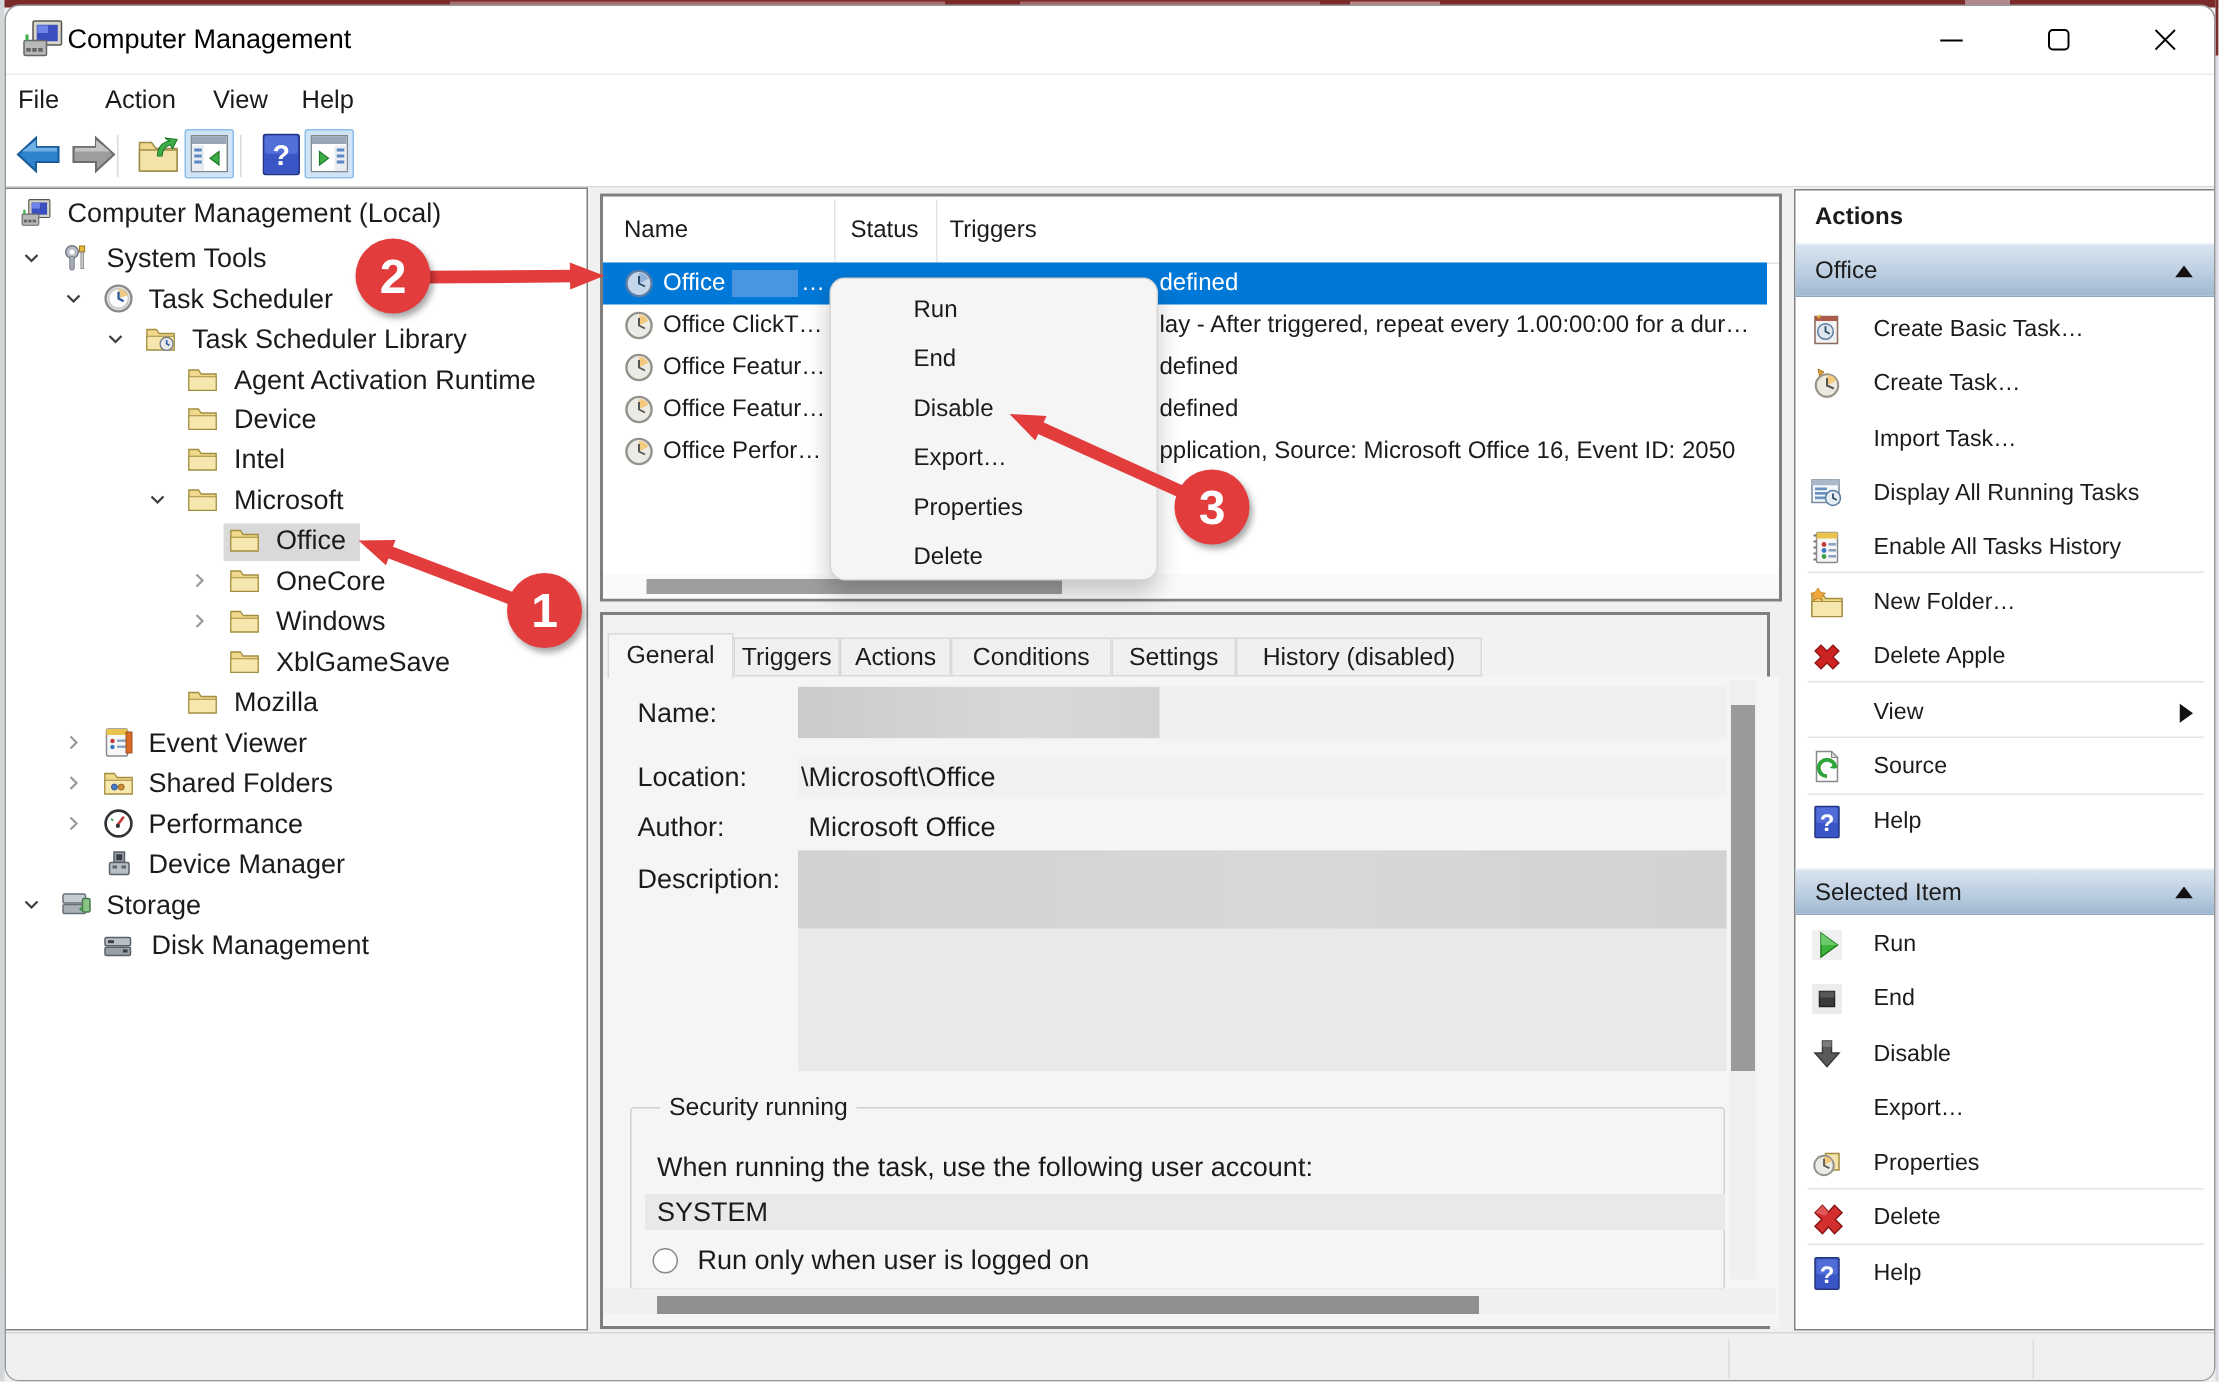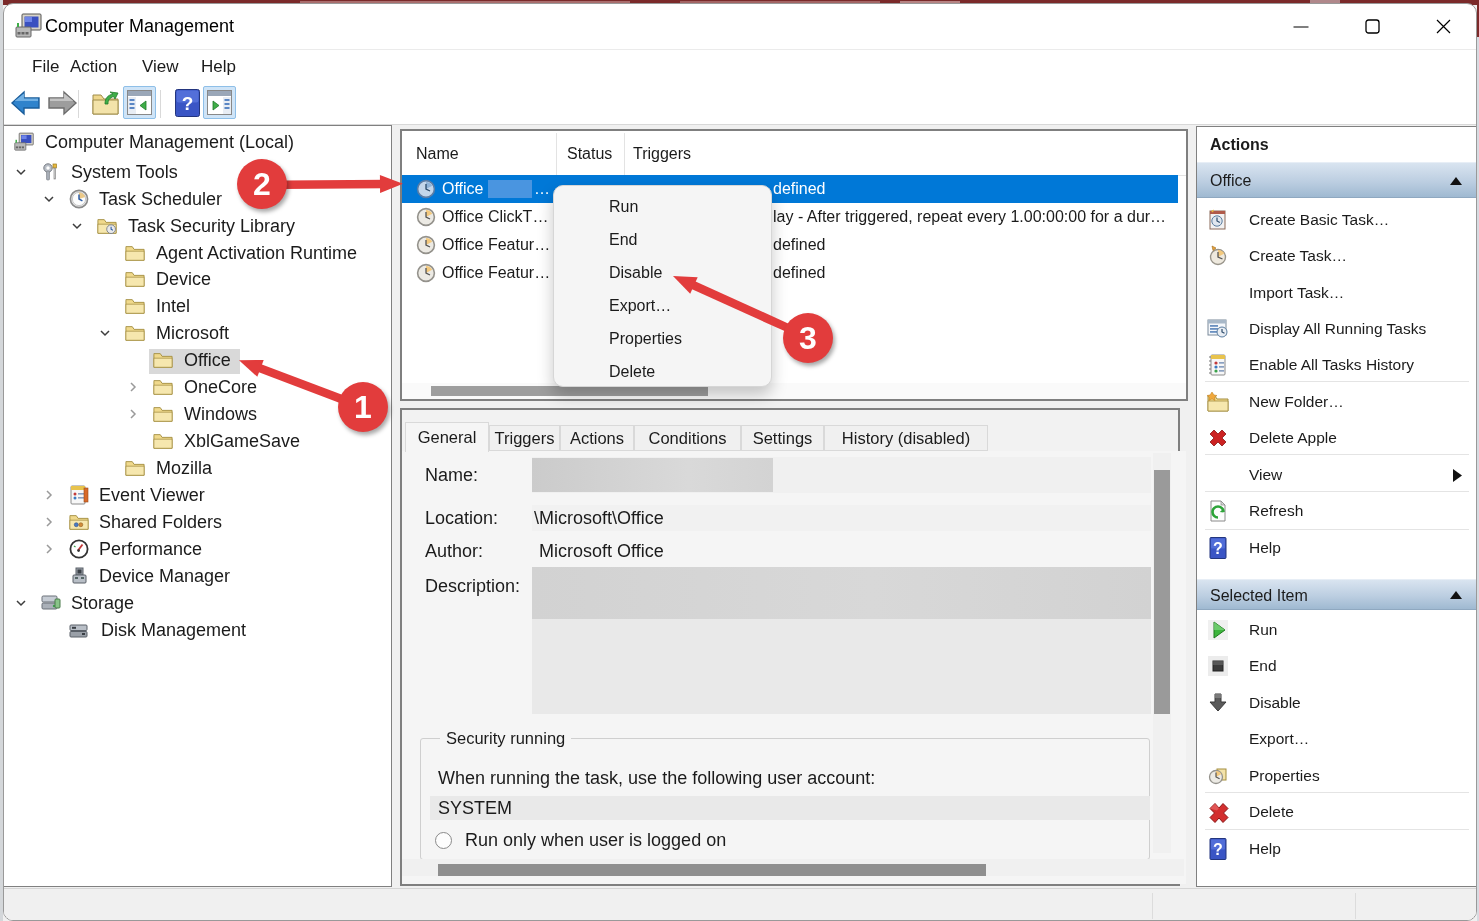--- a/index.html
+++ b/index.html
@@ -108,21 +108,21 @@
         </svg>
     </div>
     <div class="abs wbtn" style="left:1416px">
       <svg width="15" height="15" viewBox="0 0 15 15">
           <path d="M1 1 L14 14 M14 1 L1 14" stroke="#000" stroke-width="1.2"></path>
         </svg>
     </div>
   </div>
 
   <div class="abs" id="menubar">
-    <div class="abs mitem" style="left:28px">File</div>
+    <div class="abs mitem" style="left:8px">File</div>
     <div class="abs mitem" style="left:66px">Action</div>
     <div class="abs mitem" style="left:138px">View</div>
     <div class="abs mitem" style="left:197px">Help</div>
   </div>
 
   <div class="abs" id="toolbar">
     <svg class="abs" style="left:6px;top:7px" width="32" height="28" viewBox="0 0 32 28">
       <path d="M14 3 L14 9 L29 9 L29 19 L14 19 L14 25 L2 14 Z" fill="#2f83cc" stroke="#1a5d9b" stroke-width="1.4"></path>
       <path d="M14 4.5 L14 9.5 L28 9.5 L28 12 L4.5 12 Z" fill="#7db8e8" opacity="0.85"></path>
     </svg>
@@ -212,21 +212,21 @@
     <div class="abs trow" style="top:87px">
       <svg class="chev" style="left:67px" width="12" height="20" viewBox="0 0 12 20">
           <path d="M2 8 L6 12 L10 8" stroke="#3d3d3d" fill="none" stroke-width="1.5"></path>
         </svg>
       <svg class="ticon" style="left:93px" width="20" height="20" viewBox="0 0 22 20">
         <path d="M1 4 L1 18 L21 18 L21 6 L10 6 L8 3 L1 3 Z" fill="#f0d98c" stroke="#a38d3f"></path>
         <path d="M1 8 L21 8 L21 18 L1 18 Z" fill="#f6e7ae" stroke="#a38d3f" stroke-width="0.8"></path>
         <circle cx="15.5" cy="13.5" r="4.8" fill="#e9e9e9" stroke="#777d88"></circle>
         <path d="M15.5 10.8 L15.5 13.5 L17.5 14.6" stroke="#2b5da8" stroke-width="1.2" fill="none"></path>
       </svg>
-      <span class="lbl" style="left:124px">Task Security Library</span>
+      <span class="lbl" style="left:124px">Task Scheduler Library</span>
     </div>
     <div class="abs trow" style="top:114px">
       <svg class="ticon" style="left:121px" width="20" height="20" viewBox="0 0 22 20">
         <path d="M1 4 L1 18 L21 18 L21 6 L10 6 L8 3 L1 3 Z" fill="#f0d98c" stroke="#a38d3f"></path>
         <path d="M1 8 L21 8 L21 18 L1 18 Z" fill="#f6e7ae" stroke="#a38d3f" stroke-width="0.8"></path>
       </svg>
       <span class="lbl" style="left:152px">Agent Activation Runtime</span>
     </div>
     <div class="abs trow" style="top:140px">
       <svg class="ticon" style="left:121px" width="20" height="20" viewBox="0 0 22 20">
@@ -407,20 +407,29 @@
     <div class="abs lrow" style="top:128px">
       <svg class="lclock" viewBox="0 0 20 20">
         <circle cx="10" cy="10" r="8.4" fill="#eceae4" stroke="#94928c" stroke-width="1.6"></circle>
         <path d="M10 10 L10 3 A7 7 0 0 1 16.2 6.8 Z" fill="#f3c97e"></path>
         <path d="M10 5 L10 10 L14 12" stroke="#555" stroke-width="1.3" fill="none"></path>
       </svg>
       <span class="abs nowrap" style="left:40px;line-height:28px">Office Featur…</span>
       <span class="abs nowrap" style="left:371px;line-height:28px">defined</span>
     </div>
 
+    <div class="abs lrow" style="top:156px">
+      <svg class="lclock" viewBox="0 0 20 20">
+        <circle cx="10" cy="10" r="8.4" fill="#eceae4" stroke="#94928c" stroke-width="1.6"></circle>
+        <path d="M10 10 L10 3 A7 7 0 0 1 16.2 6.8 Z" fill="#f3c97e"></path>
+        <path d="M10 5 L10 10 L14 12" stroke="#555" stroke-width="1.3" fill="none"></path>
+      </svg>
+      <span class="abs nowrap" style="left:40px;line-height:28px">Office Perfor…</span>
+      <span class="abs nowrap" style="left:371px;line-height:28px;width:408px;overflow:hidden">pplication, Source: Microsoft Office 16, Event ID: 2050</span>
+    </div>
 
     <div class="abs" style="left:0;top:252px;width:784px;height:16px;background:#fafafa"></div>
     <div class="abs" style="left:29px;top:255px;width:277px;height:10px;background:#9e9e9e"></div>
   </div>
   <div class="abs" id="detpanel">
 
     <div class="abs" style="left:0;top:41px;width:784px;height:433px;background:#f5f5f5"></div>
 
     <div class="abs tab" id="tab-general" style="left:3px;width:84px;">General</div>
     <div class="abs tab" style="left:87px;width:71px;">Triggers</div>
@@ -537,21 +546,21 @@
         </svg>
     </div>
     <div class="abs asep" style="top:364px"></div>
     <div class="abs aitem" style="top:366px">
       <svg class="ic" width="22" height="22" viewBox="0 0 22 22">
         <path d="M4 1 L14 1 L18 5 L18 21 L4 21 Z" fill="#fdfdfd" stroke="#8a8a8a"></path>
         <path d="M14 1 L14 5 L18 5 Z" fill="#d9d9d9" stroke="#8a8a8a" stroke-width="0.7"></path>
         <path d="M11 17.5 A5.5 5.5 0 1 1 16.5 12" fill="none" stroke="#2ea43a" stroke-width="2.6"></path>
         <path d="M16.5 8.5 L16.5 12.5 L12.8 12 Z" fill="#2ea43a"></path>
       </svg>
-      <span class="t">Refresh</span>
+      <span class="t">Source</span>
     </div>
     <div class="abs asep" style="top:402px"></div>
     <div class="abs aitem" style="top:403px">
       <svg class="ic" width="22" height="22" viewBox="0 0 22 22">
         <rect x="3" y="0.5" width="16" height="21" rx="1" fill="#3a55c5" stroke="#23357e"></rect>
         <rect x="4" y="1.5" width="14" height="10" rx="1" fill="#5a75dd" opacity="0.75"></rect>
         <text x="11" y="17" font-size="16" font-weight="bold" fill="#fff" text-anchor="middle" font-family="Liberation Sans">?</text>
       </svg>
       <span class="t">Help</span>
     </div>

